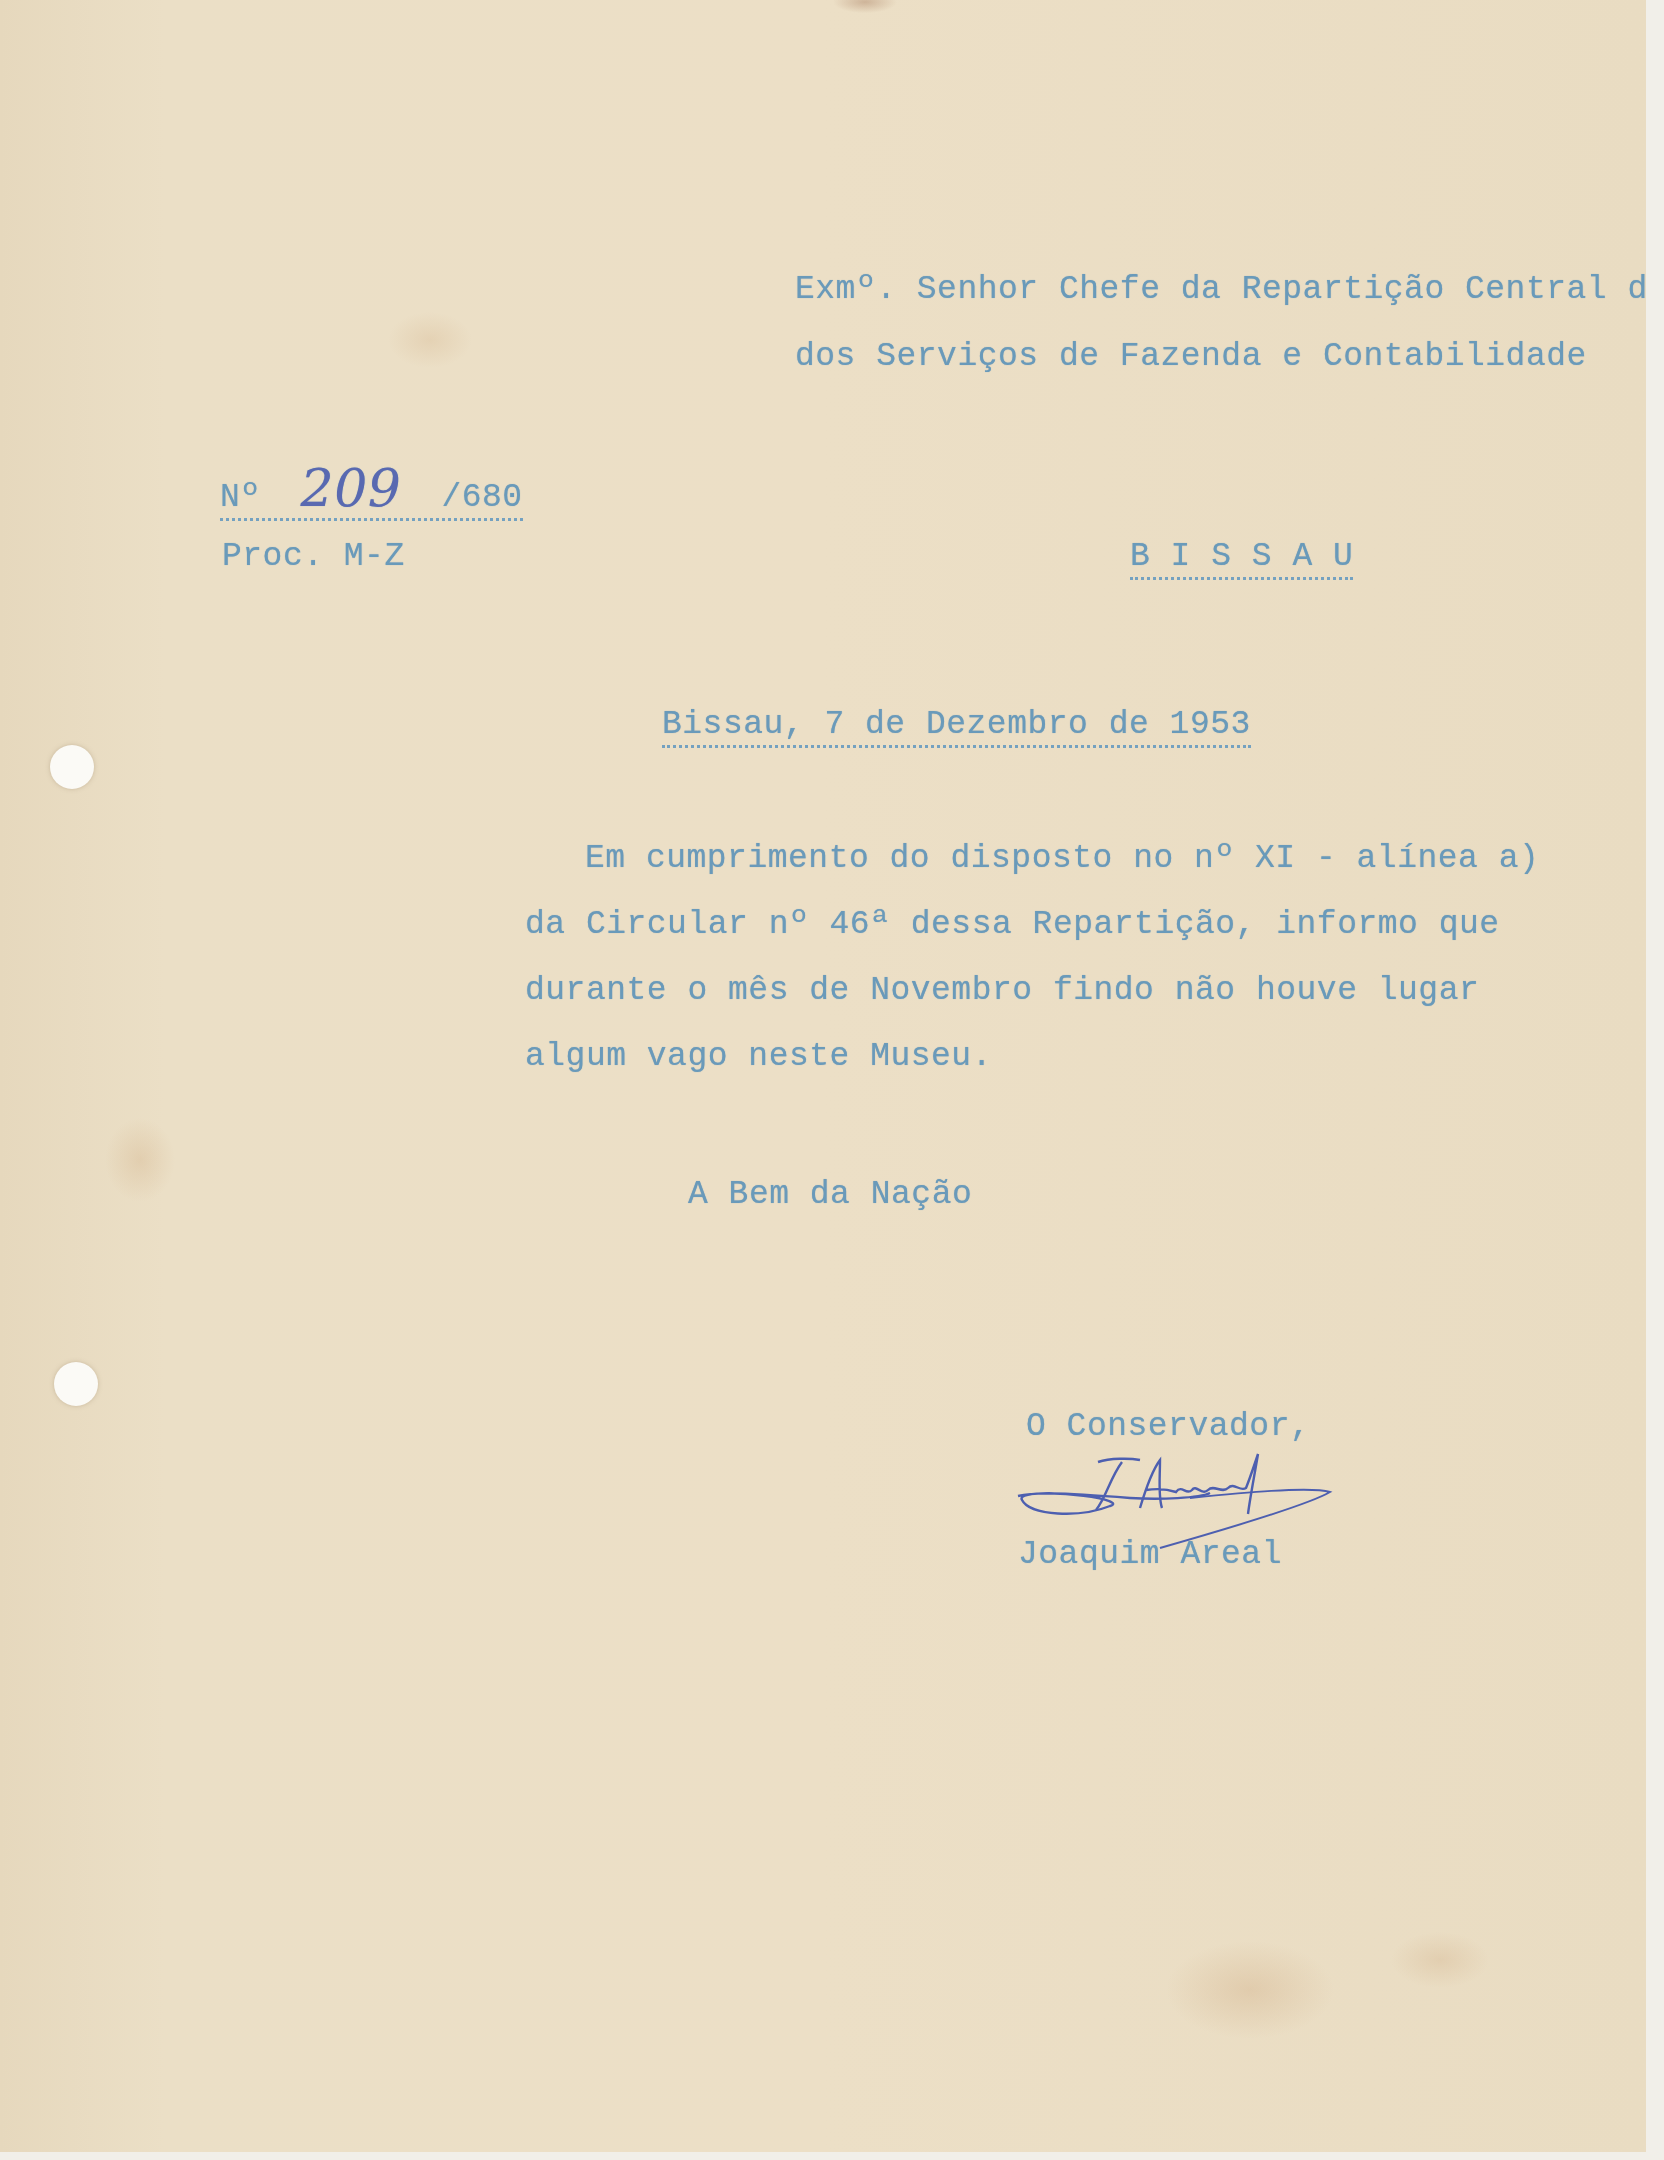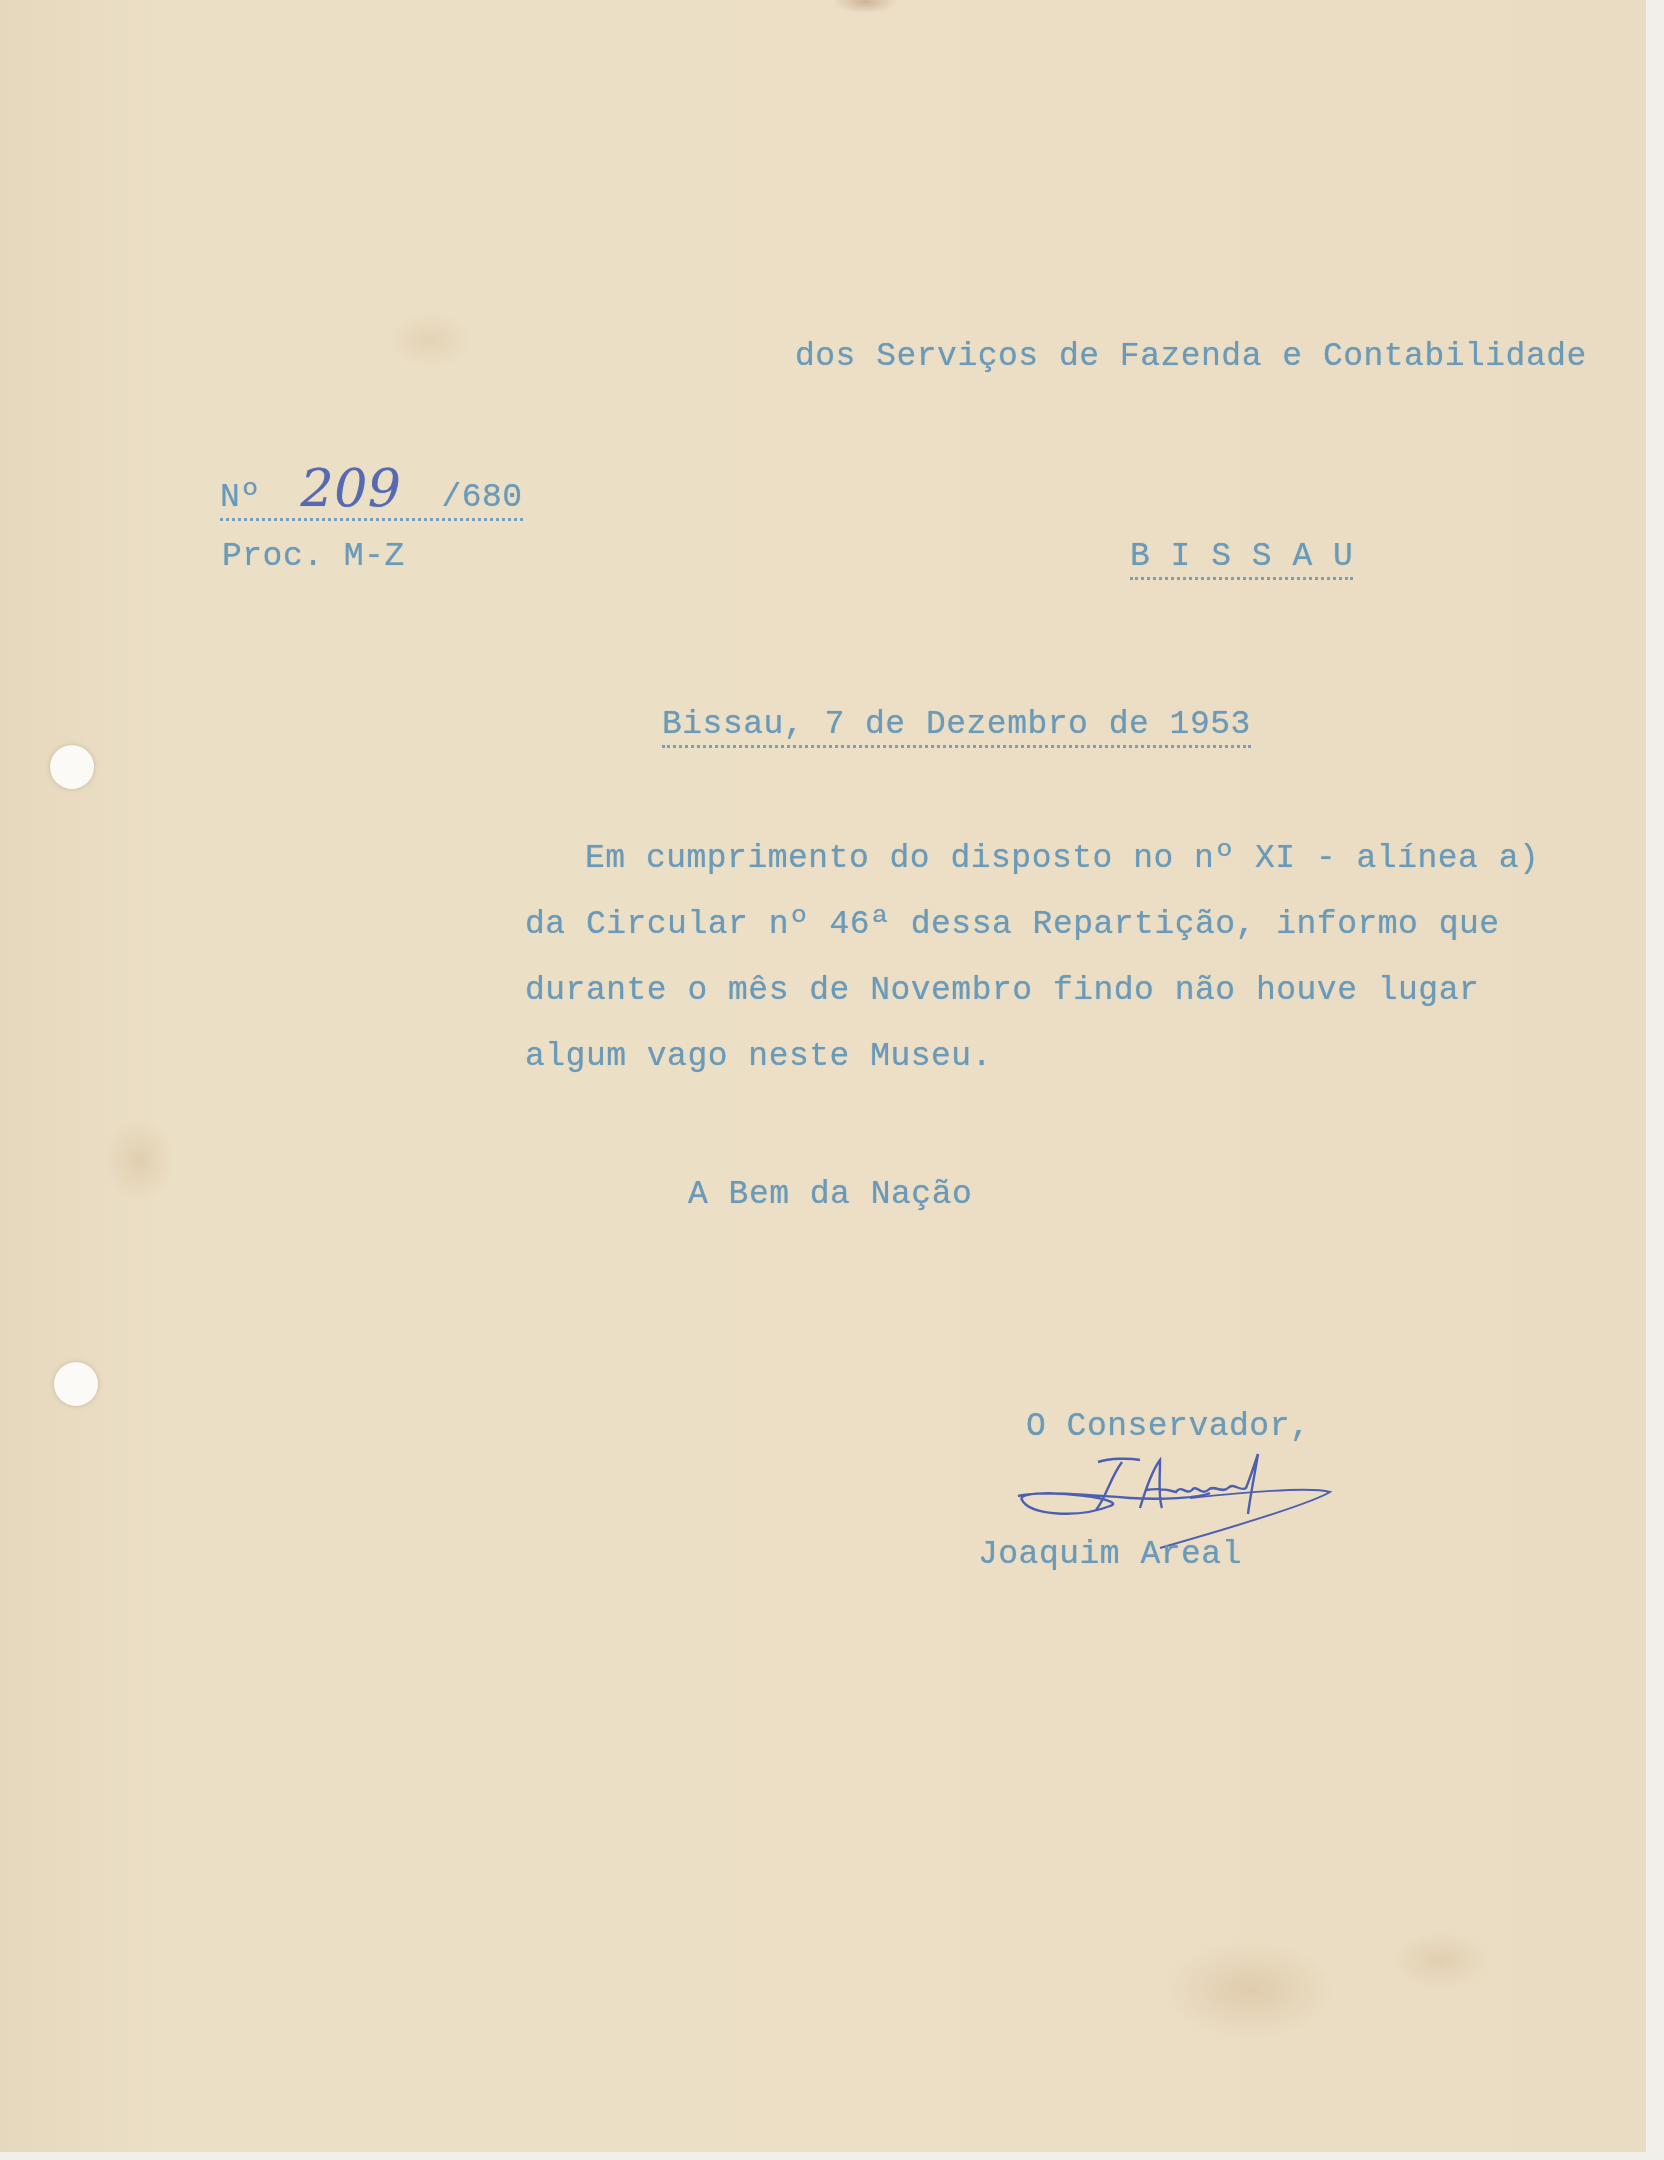--- a/index.html
+++ b/index.html
@@ -37,20 +37,21 @@
     .sig { position: absolute; left: 1010px; top: 1448px; }
   </style>
 </head>
 <body>
 
 <div class="paper">
 
   <div class="hole" style="left:50px; top:745px;"></div>
   <div class="hole" style="left:54px; top:1362px;"></div>
 
+  <div class="type" style="left:795px; top:273px;">Exmº. Senhor Chefe da Repartição Central d</div>
   <div class="type" style="left:795px; top:340px;">dos Serviços de Fazenda e Contabilidade</div>
 
   <div class="type num-line ul" style="left:220px; top:462px;">
     <span>Nº</span><span class="hand">209</span><span>/680</span>
   </div>
   <div class="type" style="left:222px; top:540px;">Proc. M-Z</div>
 
   <div class="type ul" style="left:1130px; top:540px;">B I S S A U</div>
 
   <div class="type ul" style="left:662px; top:708px;">Bissau, 7 de Dezembro de 1953</div>
@@ -68,15 +69,15 @@
     <svg width="330" height="110" viewBox="0 0 330 110">
       <path d="M8 48 C 40 40, 120 52, 100 58 C 70 70, 20 68, 12 52 C 6 42, 60 45, 120 50 C 150 52, 190 50, 200 45" fill="none" stroke="#4d5fb0" stroke-width="2.4"></path>
       <path d="M112 14 C 100 30, 96 50, 86 62 M 88 14 C 100 10, 120 10, 130 12" fill="none" stroke="#4d5fb0" stroke-width="2.4"></path>
       <path d="M130 60 C 136 40, 144 20, 150 12 C 150 30, 148 48, 152 60 M 136 42 C 150 40, 160 42, 166 44
                C 172 36, 176 48, 182 42 C 186 36, 192 48, 198 42 C 204 36, 212 46, 218 40
                C 224 34, 230 44, 236 40 C 240 30, 244 18, 248 6 C 244 30, 240 50, 238 66" fill="none" stroke="#4d5fb0" stroke-width="2.4"></path>
       <path d="M180 50 C 230 45, 300 38, 320 44 C 300 56, 220 80, 150 100" fill="none" stroke="#4d5fb0" stroke-width="2"></path>
     </svg>
   </div>
 
-  <div class="type" style="left:978px; top:1538px;">Joaquim Areal</div>
+  <div class="type" style="left:1018px; top:1538px;">Joaquim Areal</div>
 
 </div>
 
 </body></html>

